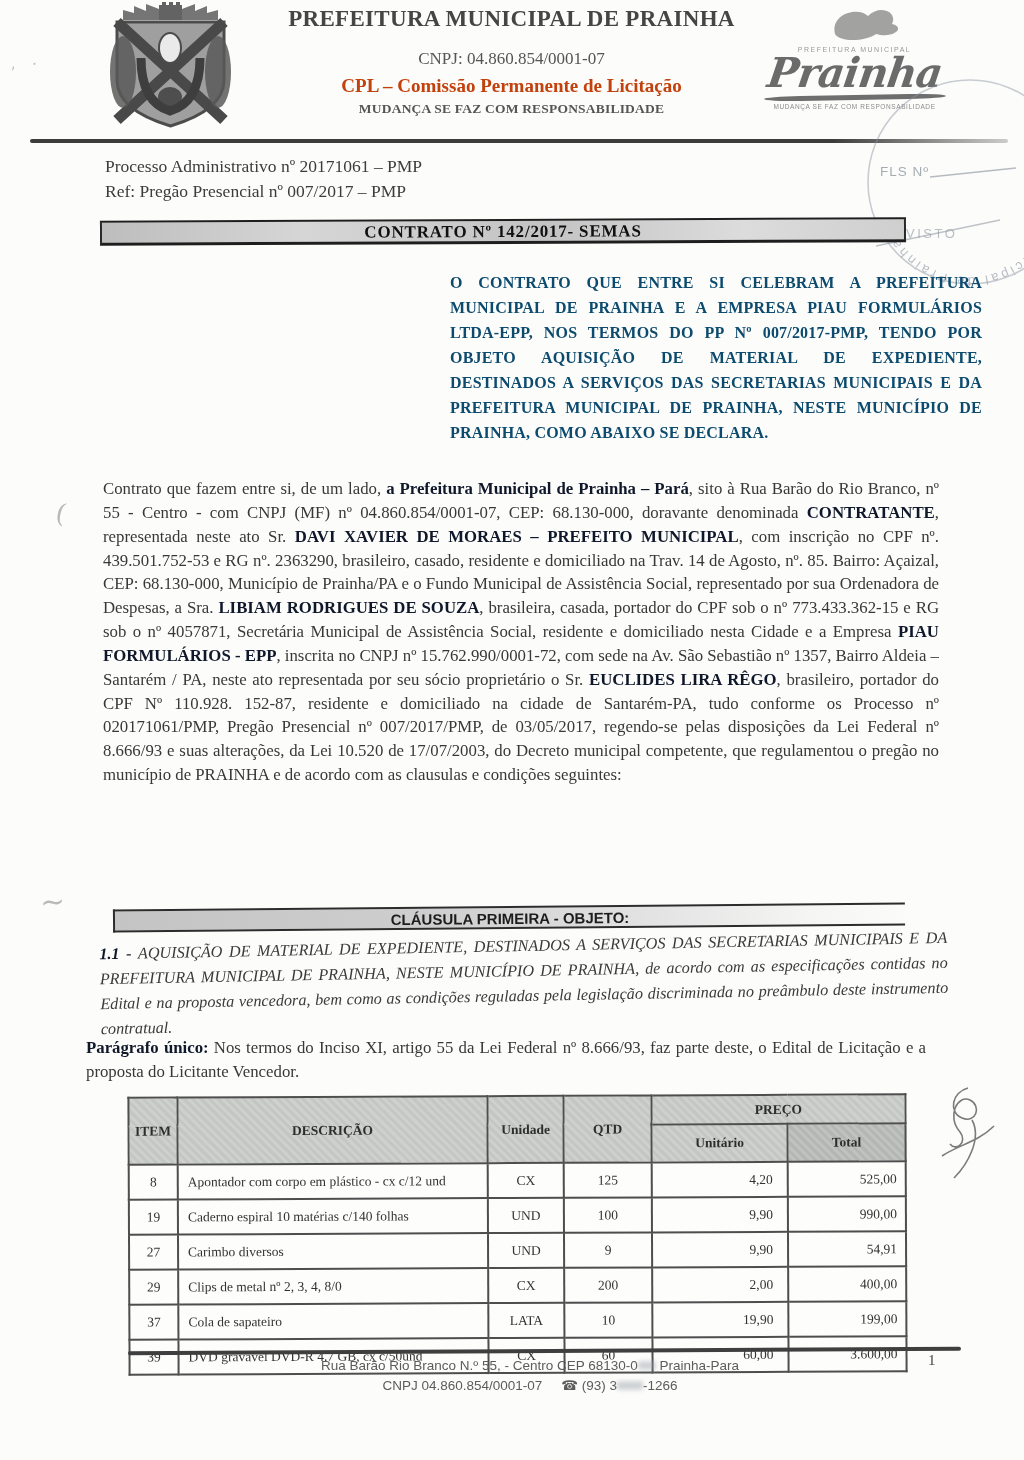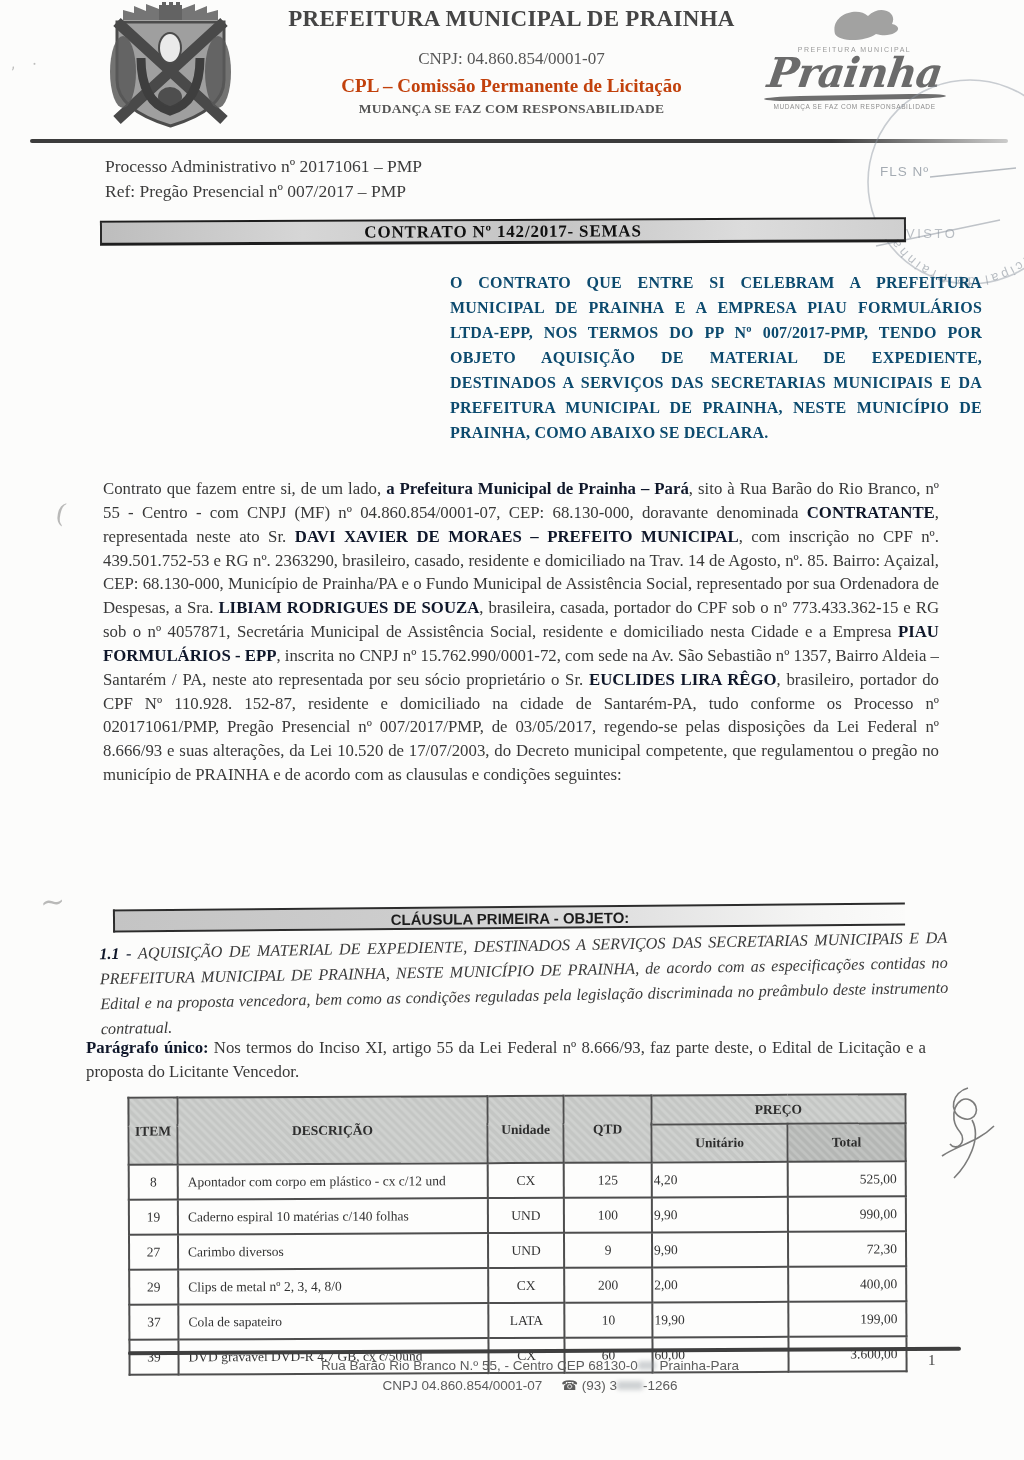--- a/index.html
+++ b/index.html
@@ -49,21 +49,21 @@
   .items-table{left:128px;top:1095px;transform:rotate(-.25deg);}
   table{border-collapse:collapse;width:777px;table-layout:fixed;}
   th,td{border:2px solid #4e4e4e;font-size:13.5px;color:#333;overflow:hidden;white-space:nowrap;}
   th{font-weight:bold;color:#2d2d2d;
      background:repeating-linear-gradient(45deg,#c4c6c4 0 3px,#cfd1cf 3px 6px);}
   th.preco{height:25px;}
   th.sub{height:34px;}
   th.sub-total{background:repeating-linear-gradient(45deg,#b4b6b4 0 3px,#c1c3c1 3px 6px);}
   th.tall{height:63px;}
   td{height:31px;background:#fdfdfc;}
-  .c{text-align:center;} .l{text-align:left;padding-left:9px;} .r{padding-right:14px;}
+  .c{text-align:center;} .l{text-align:left;padding-left:9px;} .r{text-align:right;padding-right:14px;}
   .r2{text-align:right;padding-right:8px;}
   
   .sig{left:938px;top:1086px;width:62px;height:96px;}
   
   .footer-rule{left:128px;top:1349px;width:833px;height:3.5px;background:#3f3f3f;transform:rotate(-.3deg);border-radius:2px;}
   .footer{left:230px;top:1356px;width:600px;text-align:center;
           font-family:"Liberation Sans",sans-serif;font-size:13.5px;color:#5c5c5c;line-height:1.5;}
   .page-num{left:928px;top:1352px;font-size:15px;color:#444;}
   .smudge{display:inline-block;width:26px;height:9px;background:#9aa0a6;opacity:.45;filter:blur(2px);
           vertical-align:baseline;border-radius:2px;}
@@ -184,21 +184,21 @@
       <td class="c">100</td>
       <td class="r">9,90</td>
       <td class="r2">990,00</td>
     </tr>
     <tr>
       <td class="c">27</td>
       <td class="l">Carimbo diversos</td>
       <td class="c">UND</td>
       <td class="c">9</td>
       <td class="r">9,90</td>
-      <td class="r2">72,30</td>
+      <td class="r2">54,91</td>
     </tr>
     <tr>
       <td class="c">29</td>
       <td class="l">Clips de metal nº 2, 3, 4, 8/0</td>
       <td class="c">CX</td>
       <td class="c">200</td>
       <td class="r">2,00</td>
       <td class="r2">400,00</td>
     </tr>
     <tr>

